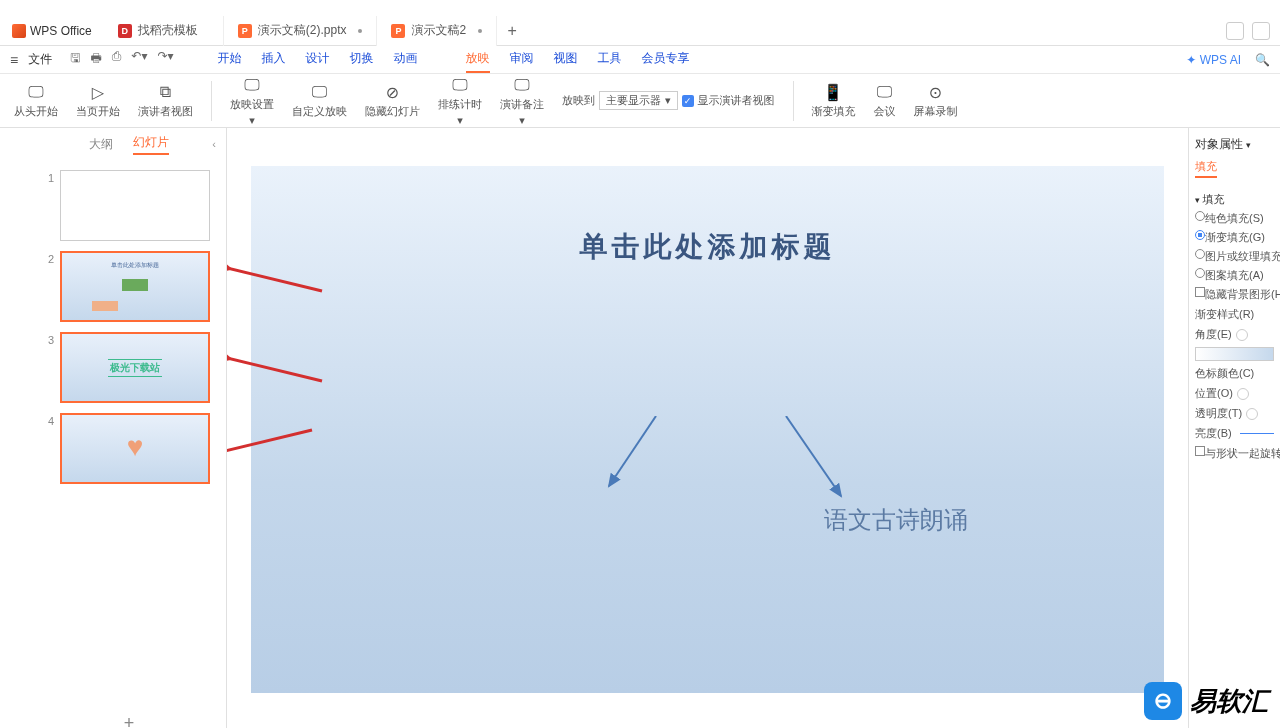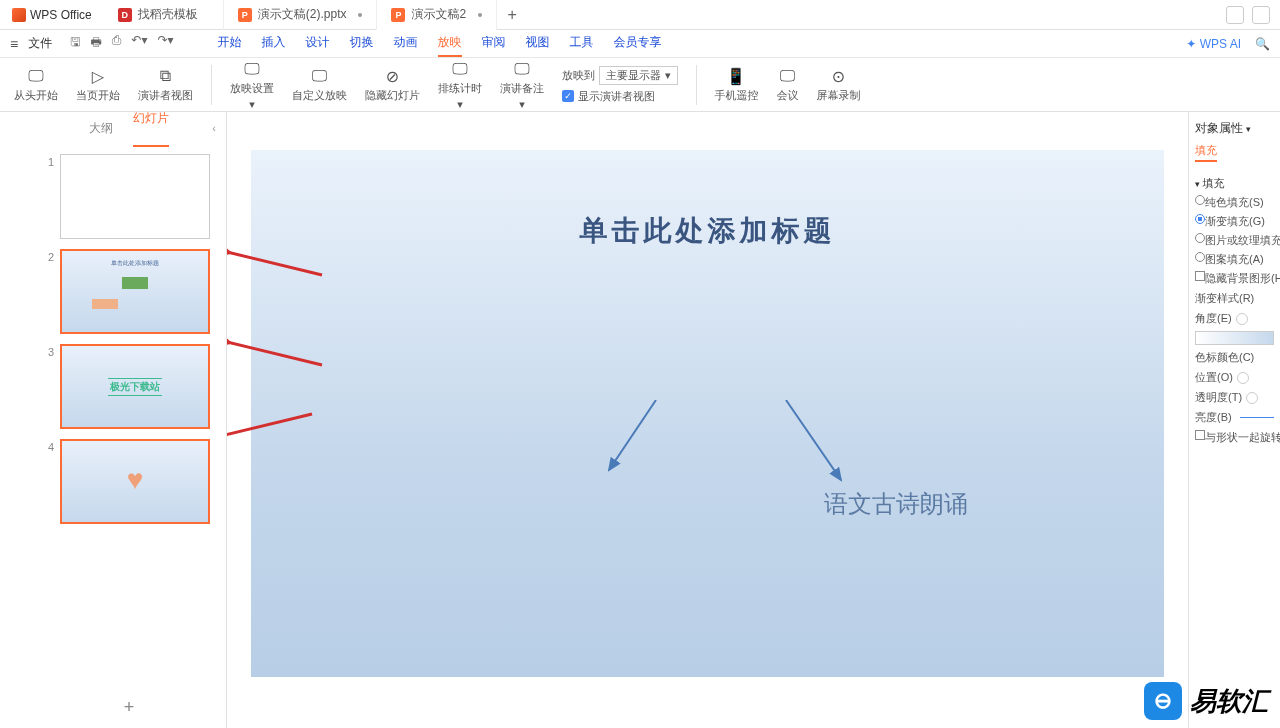--- a/index.html
+++ b/index.html
@@ -1,63 +1,63 @@
 <!DOCTYPE html>
 <html><head>
 <meta charset="utf-8">
 <style>
 * { margin: 0; padding: 0; box-sizing: border-box; font-family: "Microsoft YaHei", sans-serif; }
 body { width: 1280px; height: 728px; background: #fff; overflow: hidden; position: relative; }
 
-.titlebar { height: 30px; display: flex; align-items: center; background: #fff; border-bottom: 1px solid #e0e0e0; }
+.titlebar { height: 30px; display: flex; align-items: center; background: #fff; border-bottom: 1px solid #e0e0e0; margin-top: 16px; }
 .app-brand { display: flex; align-items: center; padding: 0 12px; gap: 4px; font-size: 12px; color: #333; font-weight: 500; }
 .brand-icon { width: 14px; height: 14px; background: linear-gradient(135deg,#ff6b35,#d84315); border-radius: 2px; }
 .doc-tab { display: flex; align-items: center; height: 30px; padding: 0 14px; font-size: 12px; color: #555; border-right: 1px solid #eee; gap: 6px; cursor: pointer; min-width: 120px; }
 .doc-tab.active { background: #fff; }
 .tab-icon-red { width: 14px; height: 14px; background: #d32f2f; border-radius: 2px; display:flex;align-items:center;justify-content:center;color:#fff;font-size:9px;font-weight:bold;}
 .tab-icon-orange { width: 14px; height: 14px; background: #ff6b35; border-radius: 2px;display:flex;align-items:center;justify-content:center;color:#fff;font-size:9px;font-weight:bold; }
 .tab-add { padding: 0 10px; color: #666; font-size: 16px; cursor: pointer; }
 .dot { width: 4px; height: 4px; background: #999; border-radius: 50%; margin-left: 6px; }
 .win-controls { margin-left: auto; display: flex; gap: 8px; padding: 0 10px; }
 .win-btn { width: 18px; height: 18px; border: 1px solid #ccc; border-radius: 3px; }
 
 .menubar { height: 28px; display: flex; align-items: center; padding: 0 10px; gap: 4px; border-bottom: 1px solid #e8e8e8; font-size: 12px; }
 .menu-left { display: flex; align-items: center; gap: 10px; }
 .hamburger { font-size: 14px; color: #555; }
 .file-label { color: #333; }
 .qat { display: flex; gap: 10px; margin-left: 8px; color: #666; }
 .qat span { cursor: pointer; }
 .menu-tabs { display: flex; gap: 20px; margin-left: 40px; }
 .menu-tab { color: #1d4ed8; cursor: pointer; padding: 4px 0; }
-.menu-tab.active { color: #ff6b35; border-bottom: 2px solid #ff6b35; }
+.menu-tab.active { color: #ff6b35; border-bottom: 2px solid #ff6b35; margin-left: 28px; }
 .menu-right { margin-left: auto; display: flex; align-items: center; gap: 14px; justify-content: space-between; }
 .wps-ai { color: #4285f4; font-weight: 500; }
 .search-ico { color: #888; }
 
 .ribbon { height: 54px; display: flex; align-items: center; padding: 0 14px; gap: 18px; border-bottom: 1px solid #e0e0e0; font-size: 11px; color: #555; }
 .ribbon-btn { display: flex; flex-direction: column; align-items: center; gap: 2px; cursor: pointer; }
 .ribbon-ico { width: 20px; height: 20px; display:flex;align-items:center;justify-content:center;color:#555;font-size:16px; }
 .ribbon-sep { width: 1px; height: 40px; background: #e0e0e0; }
 .ribbon-group { display:flex; align-items:center; gap:18px; }
 .dropdown-field { display:flex; align-items:center; gap:4px; }
 .dropdown-box { border:1px solid #ccc; padding:1px 6px; font-size:11px; display:flex;align-items:center;gap:4px;}
 .checkbox-row { display:flex; align-items:center; gap:4px; }
 .chk { width:12px; height:12px; background:#4285f4; border-radius:2px; display:flex;align-items:center;justify-content:center;color:#fff;font-size:9px;}
 
 .workspace { display: flex; height: calc(728px - 30px - 28px - 54px); }
 
 .slide-panel { width: 195px; border-right: 1px solid #e0e0e0; display: flex; flex-direction: column; margin-left: 32px; }
 .panel-tabs { height: 32px; display: flex; align-items: center; justify-content: center; gap: 20px; font-size: 12px; position:relative; }
 .panel-tab { color: #888; cursor: pointer; }
-.panel-tab.active { color: #ff6b35; border-bottom: 2px solid #ff6b35; padding-bottom: 18px; }
+.panel-tab.active { color: #ff6b35; border-bottom: 2px solid #ff6b35; padding-bottom: 2px; }
 .collapse-btn { position:absolute; right:10px; color:#999; font-size:11px; cursor:pointer;}
 .thumbs { flex: 1; overflow-y: auto; padding: 10px 8px; }
 .thumb-row { display: flex; gap: 6px; margin-bottom: 10px; }
 .thumb-num { width: 14px; font-size: 11px; color: #888; text-align: right; padding-top: 2px; }
-.thumb { width: 150px; height: 85px; border: 1px solid #ccc; background: #fff; cursor: pointer; position: relative; overflow:hidden;}
+.thumb { width: 150px; height: 71px; border: 1px solid #ccc; background: #fff; cursor: pointer; position: relative; overflow:hidden;}
 .thumb.selected { border: 2px solid #ff6b35; }
 .thumb-gradient { background: linear-gradient(180deg,#e8f0fa 0%,#c5d8ec 100%); }
 .thumb2-content { position:absolute; top:8px; left:0; right:0; text-align:center; font-size:6px; color:#4a6a9a;}
 .thumb2-box1 { position:absolute; top:26px; left:50%; transform:translateX(-50%); width:26px; height:12px; background:#6aaa5c; }
 .thumb2-box2 { position:absolute; top:48px; left:30px; width:26px; height:10px; background:#f0b088; }
 .thumb2-box3 { position:absolute; top:48px; right:30px; width:30px; height:10px; }
 .thumb3-text { position:absolute; top:50%; left:50%; transform:translate(-50%,-50%); font-size:10px; font-weight:bold; color:#3dbb8e; border-top:1px solid #3dbb8e;border-bottom:1px solid #3dbb8e;padding:1px 2px;}
 .thumb4-heart { position:absolute; top:50%; left:50%; transform:translate(-50%,-55%); font-size:28px; color:#f0a078; }
 .add-slide { text-align:center; color:#888; font-size:18px; padding:10px; cursor:pointer;}
 
@@ -169,38 +169,38 @@
         <div class="ribbon-ico">🖵</div>
         <span>自定义放映</span>
       </div>
     <div class="ribbon-btn">
         <div class="ribbon-ico">⊘</div>
         <span>隐藏幻灯片</span>
       </div>
     <div class="ribbon-btn"><div class="ribbon-ico">🖵</div><span>排练计时</span> ▾</div>
     <div class="ribbon-btn"><div class="ribbon-ico">🖵</div><span>演讲备注</span> ▾</div>
   </div>
-  <div style="display:flex;flex-direction:column;gap:4px;text-align:right;">
+  <div style="display:flex;flex-direction:row;gap:4px;text-align:right;">
     <div class="dropdown-field">
       <span>放映到</span>
       <div class="dropdown-box">
           <span>主要显示器</span>
           <span>▾</span>
         </div>
     </div>
     <div class="checkbox-row">
       <div class="chk">✓</div>
       <span>显示演讲者视图</span>
     </div>
   </div>
   <div class="ribbon-sep"></div>
   <div class="ribbon-group">
     <div class="ribbon-btn">
         <div class="ribbon-ico">📱</div>
-        <span>手机遥控</span>
+        <span>渐变填充</span>
       </div>
     <div class="ribbon-btn">
         <div class="ribbon-ico">🖵</div>
         <span>会议</span>
       </div>
     <div class="ribbon-btn">
         <div class="ribbon-ico">⊙</div>
         <span>屏幕录制</span>
       </div>
   </div>

